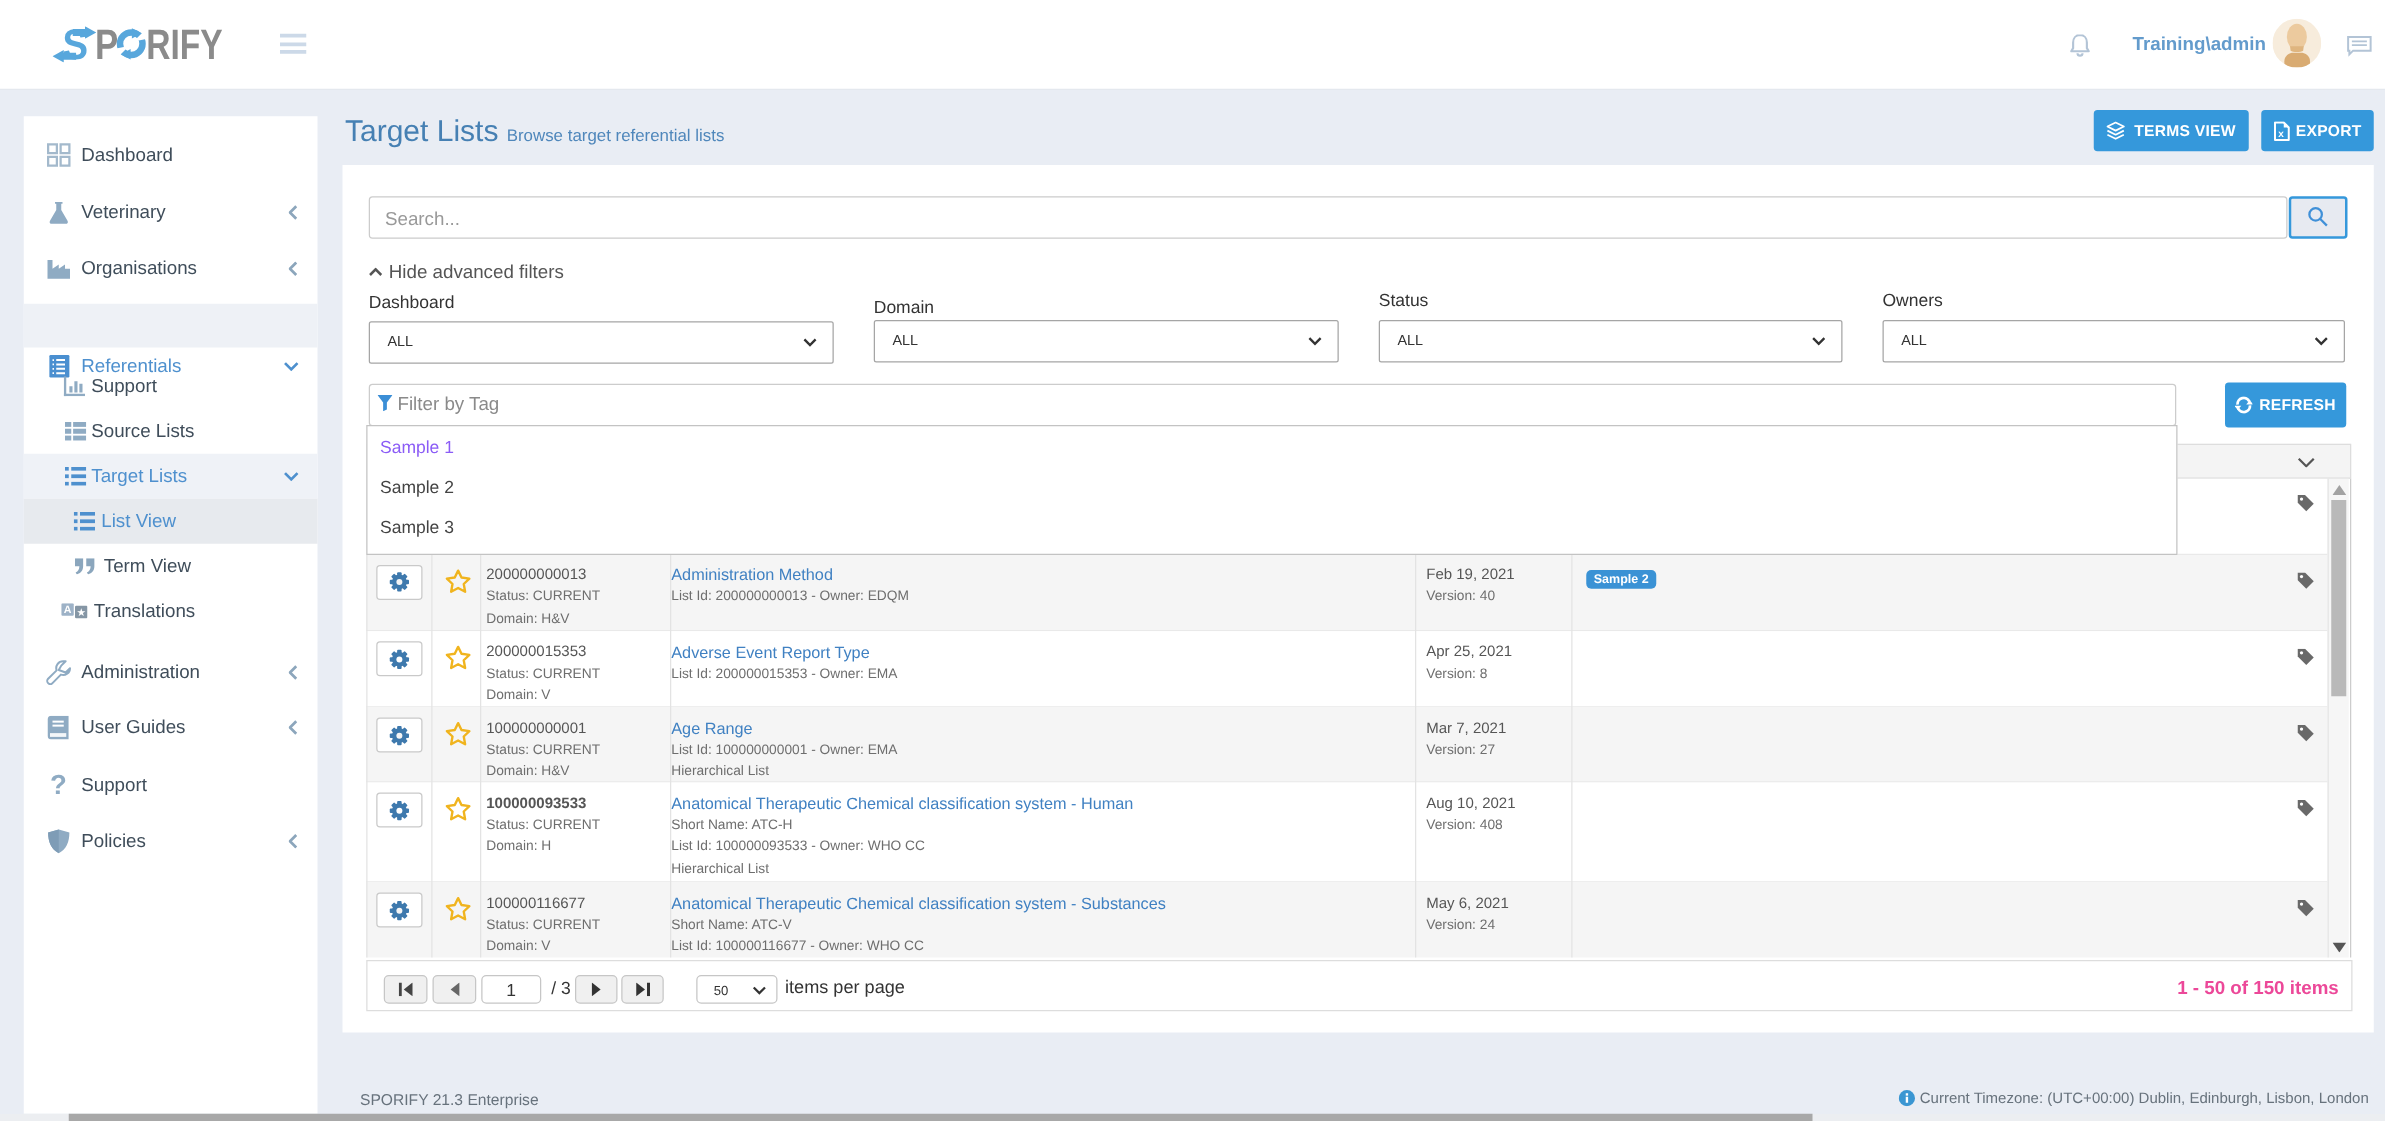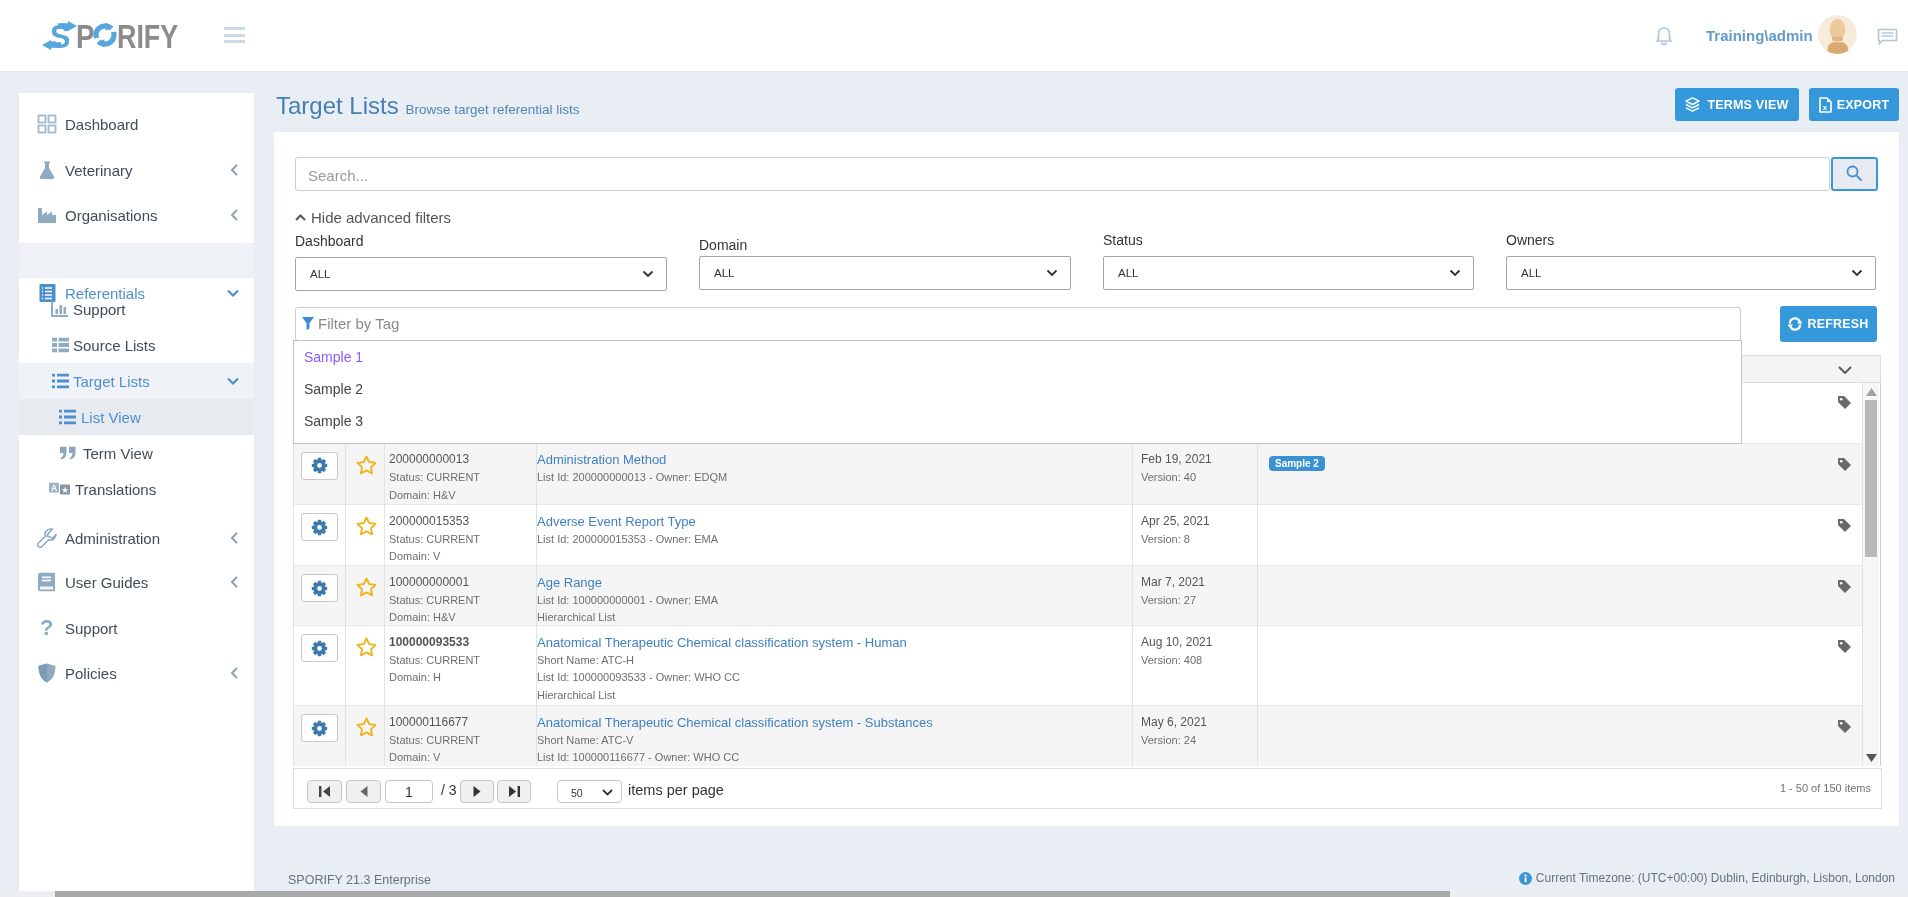--- a/index.html
+++ b/index.html
@@ -590,21 +590,21 @@
         <rect x="9.6" y="0" width="2.4" height="11" fill="#333"></rect>
       </svg>
     </div>
   <div style="position:absolute; left:263px; top:11px; width:65px; height:23px; background:#fff; border:1px solid #c6c6c6; border-radius:4px;">
     <span style="position:absolute; left:13px; top:6px; font-size:10.5px; color:#333;">50</span>
     <svg style="position:absolute; right:8px; top:8px;" width="11" height="7" viewBox="0 0 11 7">
         <polyline points="1,1 5.5,5.5 10,1" fill="none" stroke="#333" stroke-width="1.8"></polyline>
       </svg>
   </div>
   <div style="position:absolute; left:334px; top:13px; font-size:14.5px; color:#333;">items per page</div>
-  <div style="position:absolute; right:10px; top:13px; font-size:11px; color:#737373;">1 - 50 of 150 items</div>
+  <div style="position:absolute; right:10px; top:13px; font-size:15px; color:#ec4899;font-weight:bold;">1 - 50 of 150 items</div>
 </div>
 
 <div class="abs" style="left:288px; top:873px; font-size:12.5px; color:#67727c;">SPORIFY 21.3 Enterprise</div>
 <div class="abs" id="footer-right" style="right:13px; top:871px; display:flex; align-items:center;">
   <svg width="13" height="13" viewBox="0 0 13 13">
       <circle cx="6.5" cy="6.5" r="6.5" fill="#3a96d2"></circle>
       <rect x="5.6" y="5.4" width="1.9" height="4.8" fill="#fff"></rect>
       <rect x="5.6" y="2.6" width="1.9" height="1.9" fill="#fff"></rect>
     </svg>
   <span style="font-size:12px; color:#67727c; margin-left:4px;">Current Timezone: (UTC+00:00) Dublin, Edinburgh, Lisbon, London</span>

